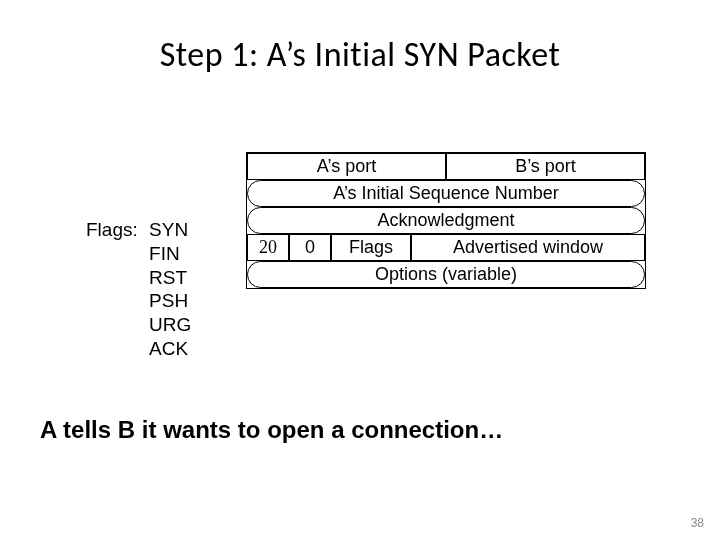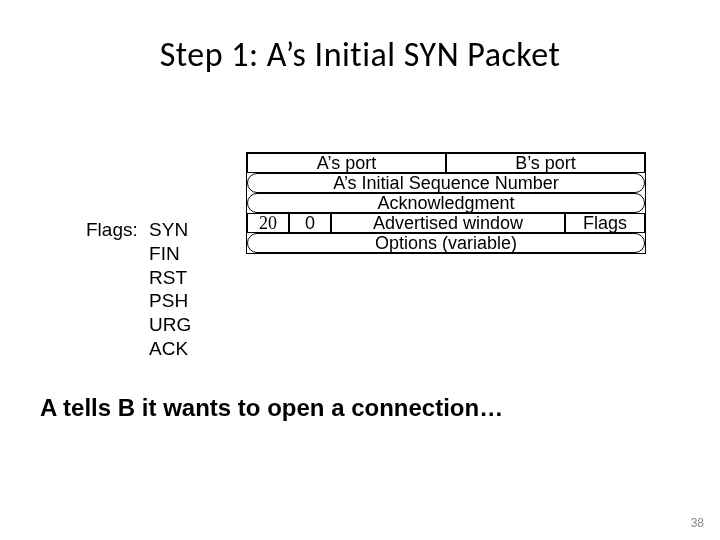--- a/index.html
+++ b/index.html
@@ -40,32 +40,32 @@
     font-size: 18px;
     color: #000;
   }
   .tcp-header .row { display: flex; }
   .tcp-header .cell {
     border: 1px solid #000;
     display: flex;
     align-items: center;
     justify-content: center;
     padding: 4px 0;
-    height: 20px;
+    height: 27px;
   }
   .half { flex: 1 1 50%; }
   .full { flex: 1 1 100%; border-radius: 16px; }
   .w-hlen { flex: 0 0 42px; font-family: Liberation Serif, serif; }
   .w-zero { flex: 0 0 42px; }
   .w-flags { flex: 0 0 80px; }
   .w-adv  { flex: 1 1 auto; }
   .caption {
     position: absolute;
     left: 40px;
-    top: 394px;
+    top: 416px;
     font-size: 24px;
     font-weight: bold;
     color: #000;
   }
   .page-num {
     position: absolute;
     right: 16px;
     bottom: 10px;
     font-size: 12px;
     color: #8a8a8a;
@@ -95,22 +95,22 @@
   </div>
   <div class="row">
     <div class="cell full">A’s Initial Sequence Number</div>
   </div>
   <div class="row">
     <div class="cell full">Acknowledgment</div>
   </div>
   <div class="row">
     <div class="cell w-hlen">20</div>
     <div class="cell w-zero">0</div>
+    <div class="cell w-flags">Flags</div>
     <div class="cell w-adv">Advertised window</div>
-    <div class="cell w-flags">Flags</div>
   </div>
   <div class="row">
     <div class="cell full">Options (variable)</div>
   </div>
 </div>
 
 <div class="caption">A tells B it wants to open a connection…</div>
 
 <div class="page-num">38</div>
 

